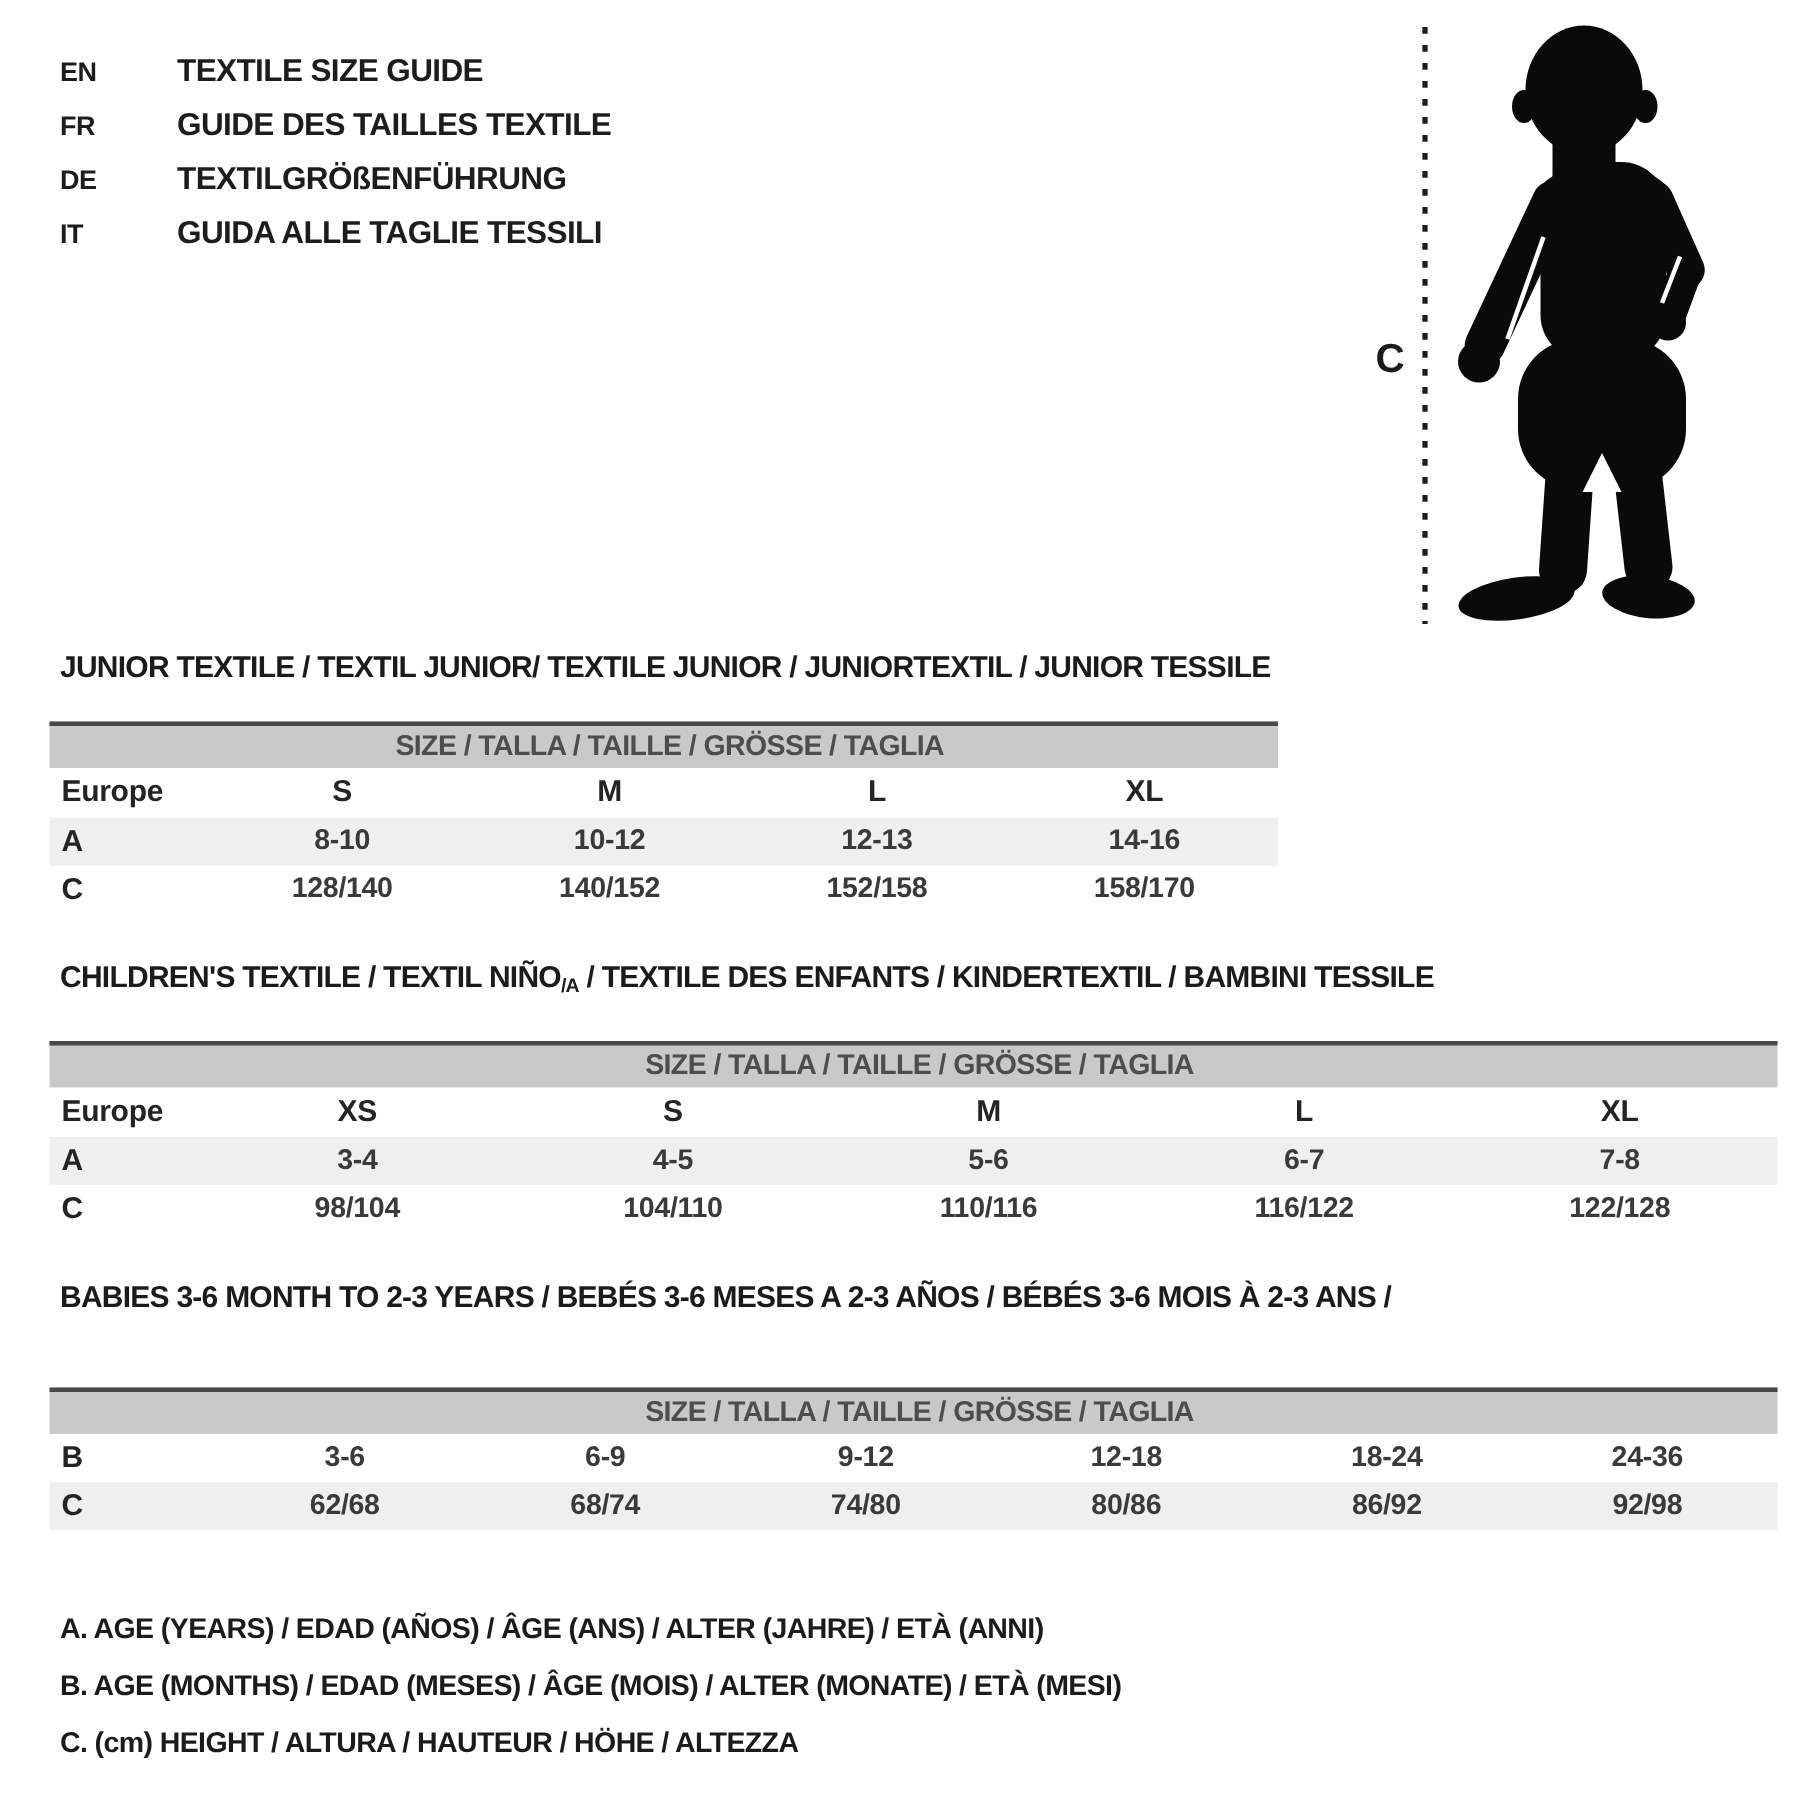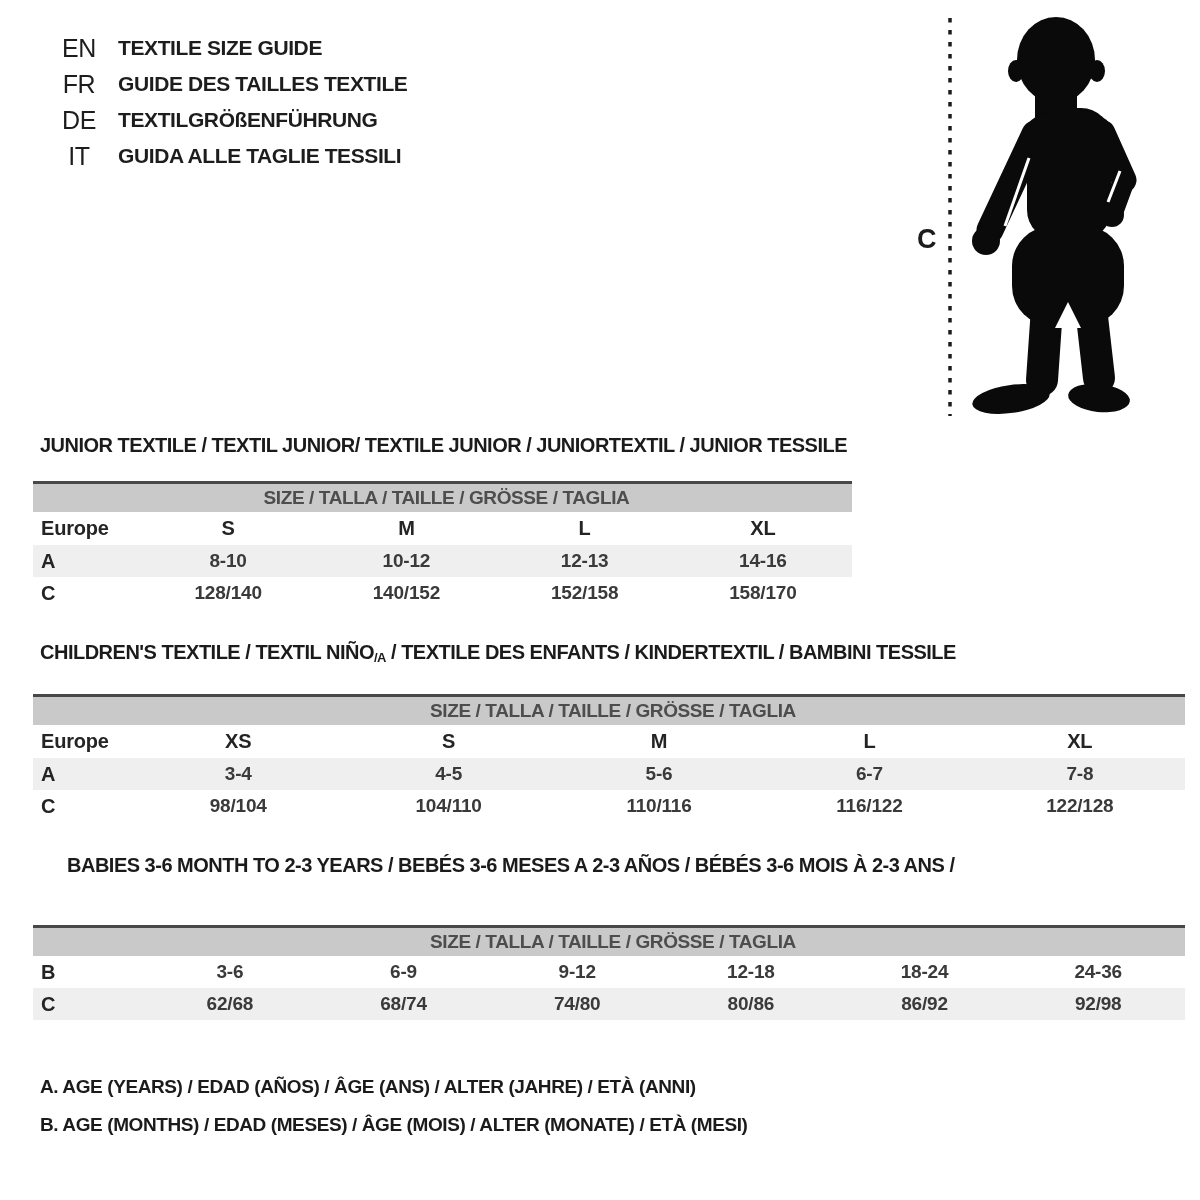--- a/index.html
+++ b/index.html
@@ -3,31 +3,31 @@
 <meta charset="utf-8">
 <style>
   html,body{margin:0;padding:0;background:#ffffff;}
   .page{
     position:relative;width:1200px;height:1200px;background:#ffffff;overflow:hidden;
     font-family:"Liberation Sans", sans-serif;color:#1d1d1d;
   }
   
   .lang-block{position:absolute;left:40px;top:30px;}
   .lang-row{display:flex;height:36px;align-items:center;}
-  .lang-code{width:78px;font-size:25px;font-weight:400;letter-spacing:-0.4px;text-align:center;}
+  .lang-code{width:78px;font-size:18px;font-weight:700;letter-spacing:-0.4px;}
   .lang-label{font-size:21px;font-weight:700;letter-spacing:-0.4px;white-space:nowrap;}
   
   .figure-wrap{position:absolute;left:895px;top:8px;width:250px;height:417px;}
   
   .heading{
     position:absolute;left:40px;font-size:20px;font-weight:700;
     letter-spacing:-0.5px;white-space:nowrap;color:#1b1b1b;
   }
   .heading .small-sub{font-size:13px;vertical-align:-3px;font-weight:700;}
-  .heading.two-line{line-height:31px;margin-left:27px;}
+  .heading.two-line{line-height:31px;}
   
   .size-table{position:absolute;background:#ffffff;}
   .titlebar{
     height:28px;line-height:28px;background:#c9c9c9;border-top:3px solid #484848;
     font-size:19px;font-weight:700;color:#4d4d4d;padding-left:8px;
     letter-spacing:-0.4px;white-space:nowrap;text-align:center;
   }
   .trow{display:flex;height:32px;align-items:center;}
   .trow.head{height:33px;}
   .trow.shaded{background:#efefef;}
@@ -182,15 +182,16 @@
       <div class="cell">74/80</div>
       <div class="cell">80/86</div>
       <div class="cell">86/92</div>
       <div class="cell">92/98</div>
     </div>
   </div>
 
   <div class="legend">
     <div class="legend-line">A. AGE (YEARS) / EDAD (AÑOS) / ÂGE (ANS) / ALTER (JAHRE) / ETÀ (ANNI)</div>
     <div class="legend-line">B. AGE (MONTHS) / EDAD (MESES) / ÂGE (MOIS) / ALTER (MONATE) / ETÀ (MESI)</div>
+    <div class="legend-line">C. (cm) HEIGHT / ALTURA / HAUTEUR / HÖHE / ALTEZZA</div>
   </div>
 
 </div>
 
 </body></html>

